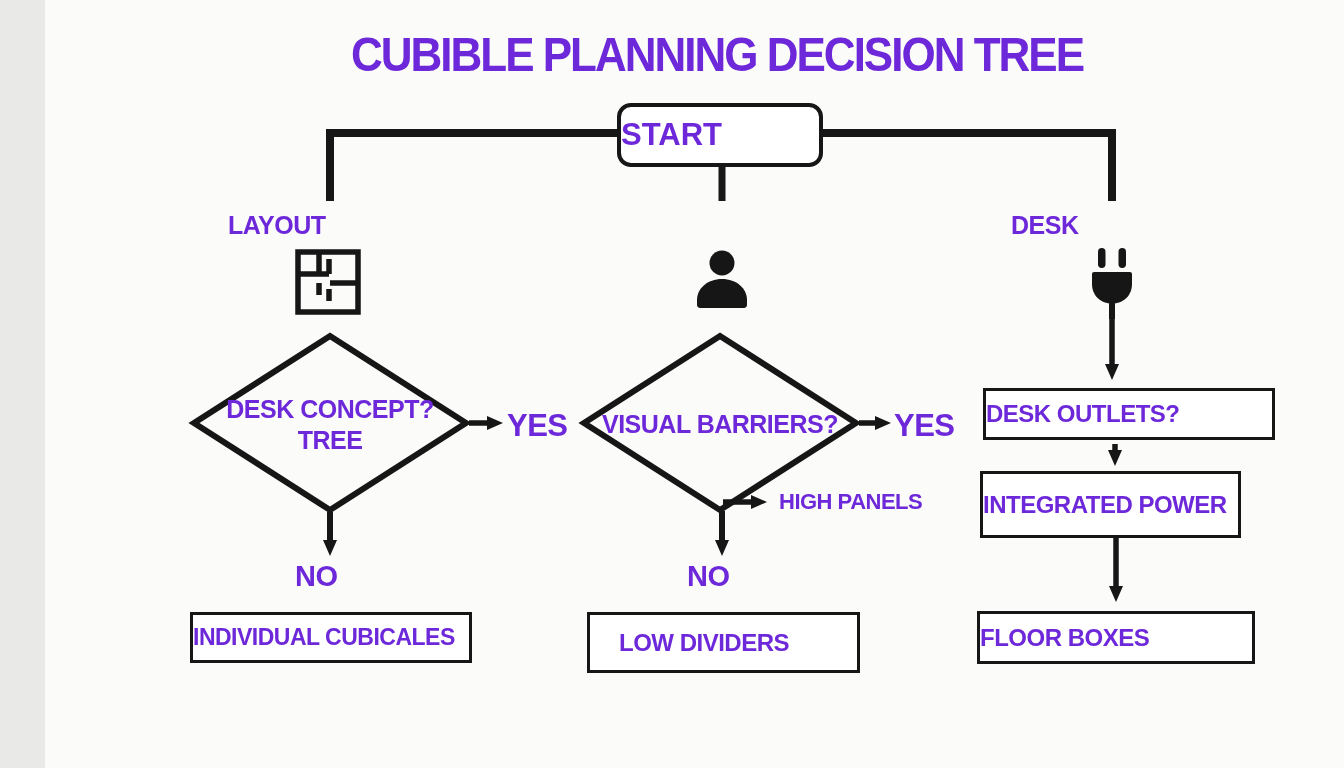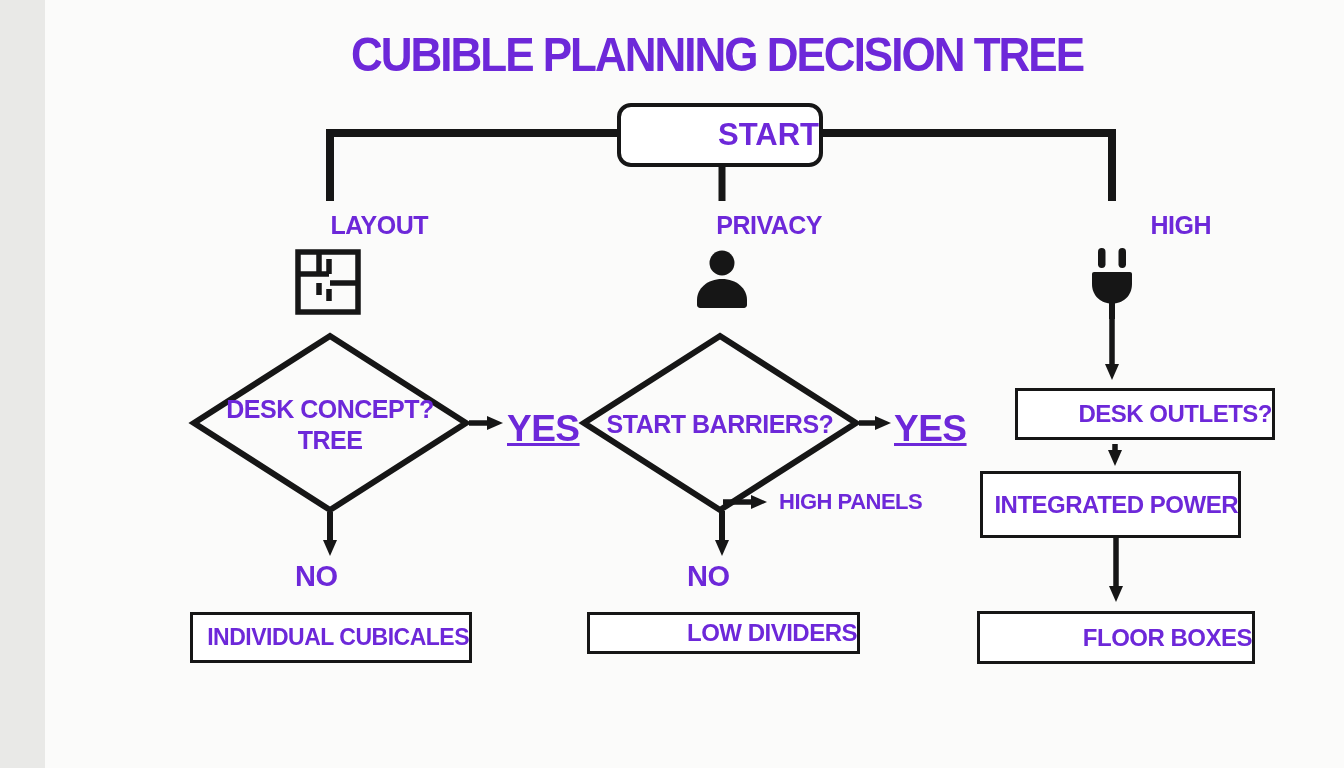--- a/index.html
+++ b/index.html
@@ -26,58 +26,58 @@
     font-size: 44px;
     font-weight: bold;
     letter-spacing: -2px;
     transform: scaleY(1.08);
     transform-origin: center top;
     white-space: nowrap;
   }
   .node-box {
     display: flex;
     align-items: center;
-    justify-content: flex-end;
+    justify-content: flex-start;
     background: #ffffff;
     border: 3px solid #161616;
     box-sizing: border-box;
     font-weight: bold;
     font-size: 24px;
     letter-spacing: -0.5px;
     white-space: nowrap;
   }
   .start-box {
     left: 572px; top: 103px;
     width: 206px; height: 64px;
     border-width: 4px;
     border-radius: 14px;
     font-size: 31px;
     letter-spacing: 0;
   }
   .branch-label {
     width: 200px;
     top: 211px;
-    text-align: right;
+    text-align: left;
     font-size: 25px;
     font-weight: bold;
     letter-spacing: -0.5px;
   }
   .diamond-text {
     text-align: center;
     font-size: 25px;
     font-weight: bold;
     letter-spacing: -0.5px;
     line-height: 1.22;
   }
   .yes-label, .no-label, .side-label {
     font-weight: bold;
     white-space: nowrap;
     letter-spacing: -0.5px;
   }
-  .yes-label { font-size: 37px; text-decoration: underline; }
+  .yes-label { font-size: 31px; }
   .no-label  { font-size: 29px; width: 70px; text-align: left; }
   .side-label{ font-size: 22px; }
   .icon-wrap { line-height: 0; }
 </style>
 </head>
 <body>
 
 <div class="canvas">
 
   <svg class="overlay" viewBox="0 0 1344 768" xmlns="http://www.w3.org/2000/svg">
@@ -112,22 +112,21 @@
     </g>
   </svg>
 
   <div class="abs title">CUBIBLE PLANNING DECISION TREE</div>
 
   <div class="abs node-box start-box">
     <span>START</span>
   </div>
 
   <div class="abs branch-label" style="left:183px;">LAYOUT</div>
-  <div class="abs branch-label" style="left:577px;">PRIVACY</div>
-  <div class="abs branch-label" style="left:966px;">HIGH</div>
+  <div class="abs branch-label" style="left:966px;">DESK</div>
 
   <div class="abs icon-wrap" style="left:250px; top:249px;">
     <svg width="66" height="66" viewBox="0 0 66 66" fill="none" stroke="#161616" stroke-width="5.5">
       <rect x="3" y="3" width="60" height="60"></rect>
       <path d="M24,3 V25"></path>
       <path d="M34,10 V25"></path>
       <path d="M3,25 H34"></path>
       <path d="M63,34 H35"></path>
       <path d="M24,34 V46"></path>
       <path d="M34,40 V52"></path>
@@ -148,40 +147,40 @@
       <path d="M13,26 C11.9,26 11,26.9 11,28 L11,38 C11,50 20,57.5 31,57.5 C42,57.5 51,50 51,38 L51,28 C51,26.9 50.1,26 49,26 Z"></path>
       <rect x="28" y="57" width="6" height="16"></rect>
     </svg>
   </div>
 
   <div class="abs diamond-text" style="left:165px; top:394px; width:240px;">
     <div>DESK CONCEPT?</div>
     <div>TREE</div>
   </div>
 
-  <div class="abs diamond-text" style="left:555px; top:409px; width:240px;">START BARRIERS?</div>
+  <div class="abs diamond-text" style="left:555px; top:409px; width:240px;">VISUAL BARRIERS?</div>
 
   <div class="abs yes-label" style="left:462px; top:408px;">YES</div>
   <div class="abs yes-label" style="left:849px; top:408px;">YES</div>
 
   <div class="abs side-label" style="left:734px; top:489px;">HIGH PANELS</div>
 
   <div class="abs no-label" style="left:250px; top:560px;">NO</div>
   <div class="abs no-label" style="left:642px; top:560px;">NO</div>
 
-  <div class="abs node-box" style="left:970px; top:388px; width:260px; height:52px;padding-left:10px;">
+  <div class="abs node-box" style="left:938px; top:388px; width:292px; height:52px;">
     <span>DESK OUTLETS?</span>
   </div>
   <div class="abs node-box" style="left:935px; top:471px; width:261px; height:67px;">
     <span>INTEGRATED POWER</span>
   </div>
   <div class="abs node-box" style="left:932px; top:611px; width:278px; height:53px;">
     <span>FLOOR BOXES</span>
   </div>
 
   <div class="abs node-box" style="left:145px; top:612px; width:282px; height:51px; font-size:23px;">
     <span>INDIVIDUAL CUBICALES</span>
   </div>
-  <div class="abs node-box" style="left:542px; top:612px; width:273px; height:42px;">
+  <div class="abs node-box" style="left:542px; top:612px; width:273px; height:61px;padding-left:29px;">
     <span>LOW DIVIDERS</span>
   </div>
 
 </div>
 
 </body></html>

